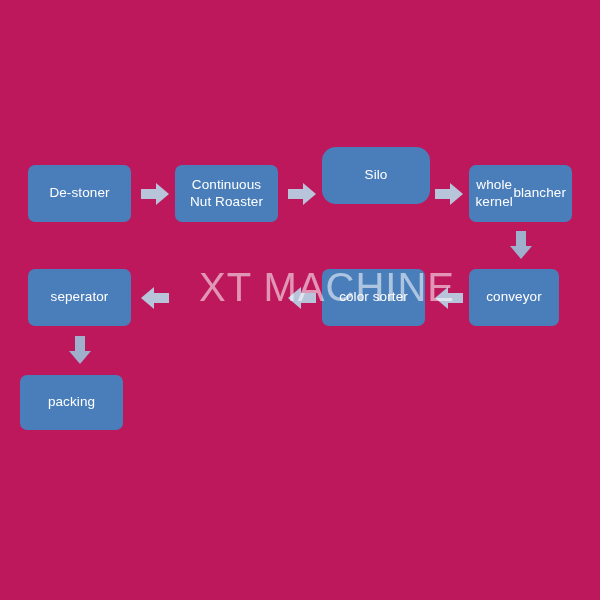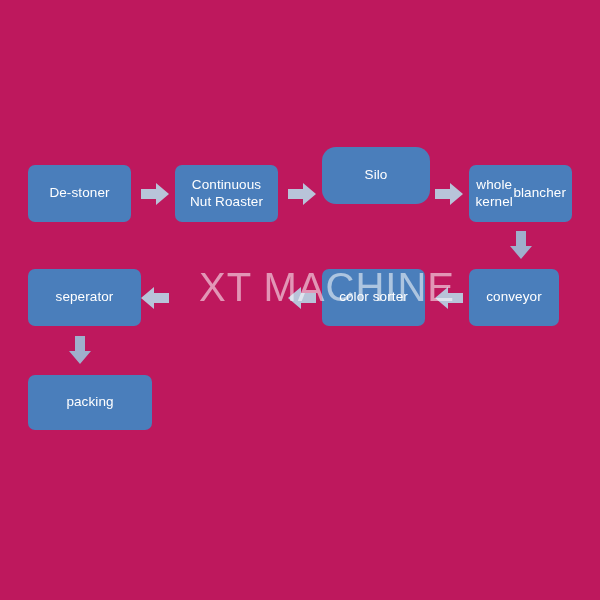--- a/index.html
+++ b/index.html
@@ -92,21 +92,21 @@
     <span>whole kernel</span>
     <span>blancher</span>
   </div>
 
   <div class="arrow" style="left:507px; top:231px; width:28px; height:28px;">
     <svg width="28" height="28" viewBox="0 0 28 28" aria-hidden="true">
       <polygon points="9,0 19,0 19,15 25,15 14,28 3,15 9,15" fill="#9fb0cc"></polygon>
     </svg>
   </div>
 
-  <div class="node" style="left:28px; top:269px; width:113px; height:57px;">
+  <div class="node" style="left:28px; top:269px; width:103px; height:57px;">
     <span>seperator</span>
   </div>
 
   <div class="arrow" style="left:141px; top:284px; width:28px; height:28px;">
     <svg width="28" height="28" viewBox="0 0 28 28" aria-hidden="true">
       <polygon points="28,9 13,9 13,3 0,14 13,25 13,19 28,19" fill="#b8c4d9"></polygon>
     </svg>
   </div>
 
 
@@ -129,19 +129,19 @@
   <div class="node" style="left:469px; top:269px; width:90px; height:57px;">
     <span>conveyor</span>
   </div>
 
   <div class="arrow" style="left:66px; top:336px; width:28px; height:28px;">
     <svg width="28" height="28" viewBox="0 0 28 28" aria-hidden="true">
       <polygon points="9,0 19,0 19,15 25,15 14,28 3,15 9,15" fill="#9fb0cc"></polygon>
     </svg>
   </div>
 
-  <div class="node" style="left:28px; top:375px; width:124px; height:55px;">
+  <div class="node" style="left:20px; top:375px; width:103px; height:55px;">
     <span>packing</span>
   </div>
 
   <div class="watermark" style="left:199px; top:265px;">XT MACHINE</div>
 
 </div>
 
 </body></html>

